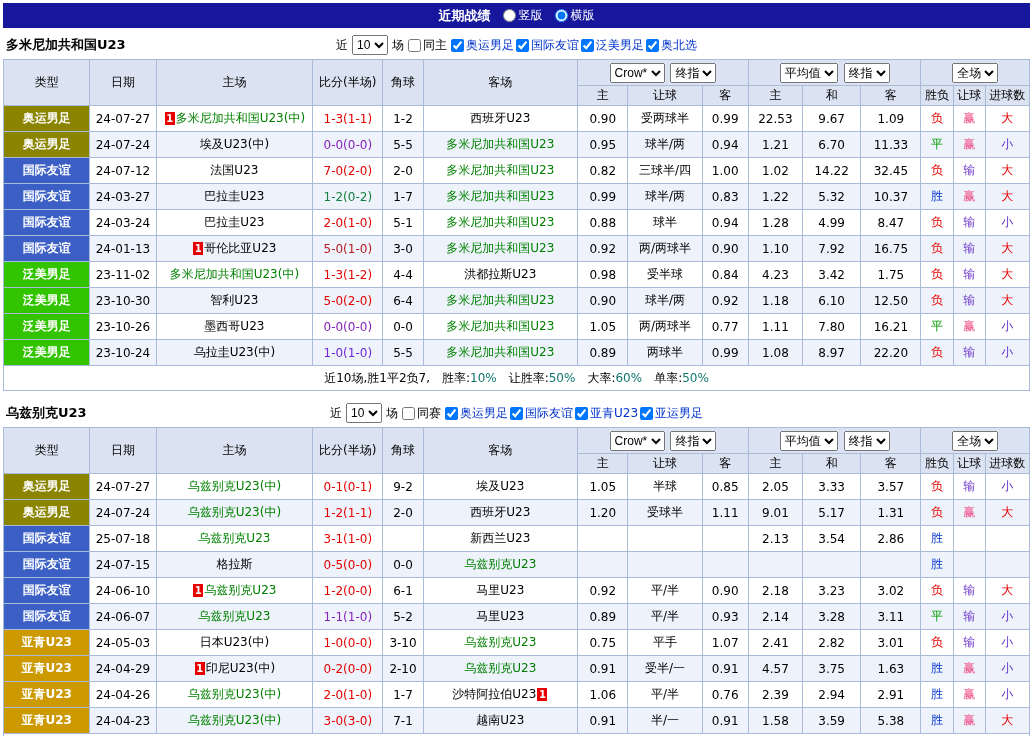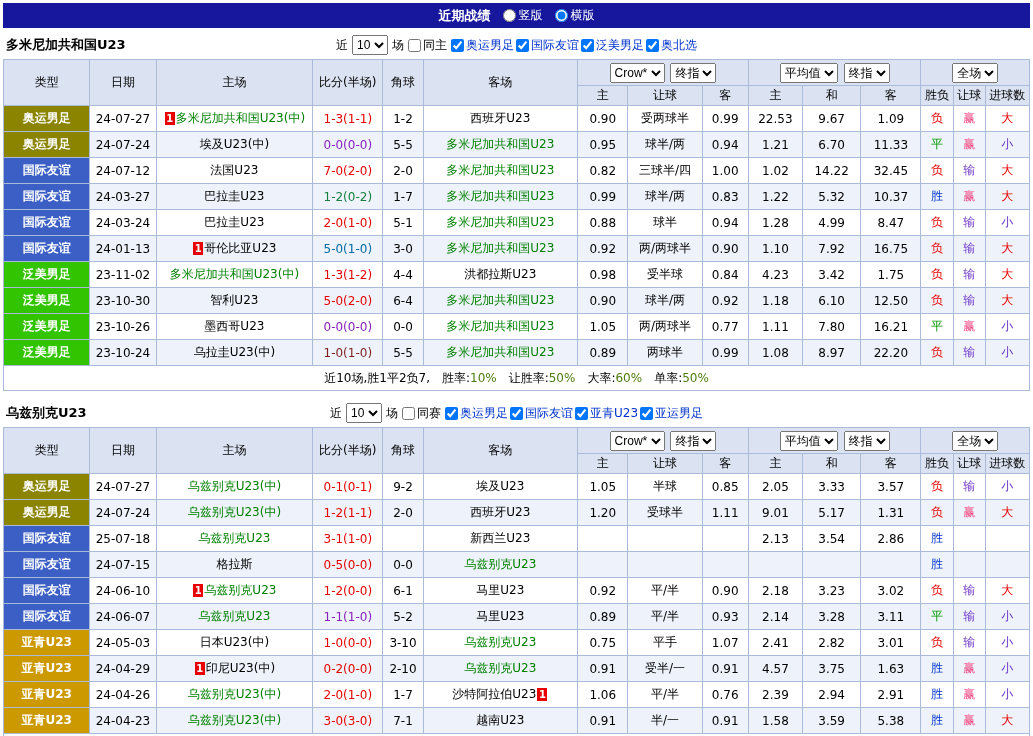--- a/index.html
+++ b/index.html
@@ -64,21 +64,21 @@
     color: #fff;
     font-size: 10px;
     line-height: 13px;
     min-width: 10px;
     padding: 0 1px;
     margin: 0 1px;
     font-weight: bold;
   }
   tfoot td { height: 25px; background: #fff; }
   .stat { margin-left: 12px; }
-  .stat-val { color: #4d7c0f; }
+  .stat-val { color: #0f766e; }
 </style>
 </head>
 <body>
 
 <div class="topbar">
   <span class="topbar-title">近期战绩</span>
   <label class="radio-label">
     <input type="radio" name="layout" style="">
     <span>竖版</span>
   </label>
@@ -252,21 +252,21 @@
     <td>4.99</td>
     <td>8.47</td>
     <td style="color: rgb(230, 0, 0);">负</td>
     <td style="color: rgb(119, 68, 204);">输</td>
     <td style="color: rgb(102, 51, 204);">小</td>
   </tr>
         <tr>
     <td class="c-type" style="background: rgb(59, 95, 196);">国际友谊</td>
     <td class="c-date">24-01-13</td>
     <td class="c-home"><span class="red-badge">1</span><span>哥伦比亚U23</span></td>
-    <td class="c-score" style="color: #0369a1;">5-0(1-0)</td>
+    <td class="c-score" style="color: #b91c1c;">5-0(1-0)</td>
     <td class="c-corner">3-0</td>
     <td class="c-away"><span class="focus-team">多米尼加共和国U23</span></td>
     <td>0.92</td>
     <td>两/两球半</td>
     <td>0.90</td>
     <td>1.10</td>
     <td>7.92</td>
     <td>16.75</td>
     <td style="color: rgb(230, 0, 0);">负</td>
     <td style="color: rgb(119, 68, 204);">输</td>
@@ -320,21 +320,21 @@
     <td>7.80</td>
     <td>16.21</td>
     <td style="color: rgb(0, 153, 0);">平</td>
     <td style="color: rgb(240, 65, 126);">赢</td>
     <td style="color: rgb(102, 51, 204);">小</td>
   </tr>
         <tr>
     <td class="c-type" style="background: rgb(51, 196, 0);">泛美男足</td>
     <td class="c-date">23-10-24</td>
     <td class="c-home"><span>乌拉圭U23(中)</span></td>
-    <td class="c-score" style="color: #7f1d1d;">1-0(1-0)</td>
+    <td class="c-score" style="color: #6d28d9;">1-0(1-0)</td>
     <td class="c-corner">5-5</td>
     <td class="c-away"><span class="focus-team">多米尼加共和国U23</span></td>
     <td>0.89</td>
     <td>两球半</td>
     <td>0.99</td>
     <td>1.08</td>
     <td>8.97</td>
     <td>22.20</td>
     <td style="color: rgb(230, 0, 0);">负</td>
     <td style="color: rgb(119, 68, 204);">输</td>

